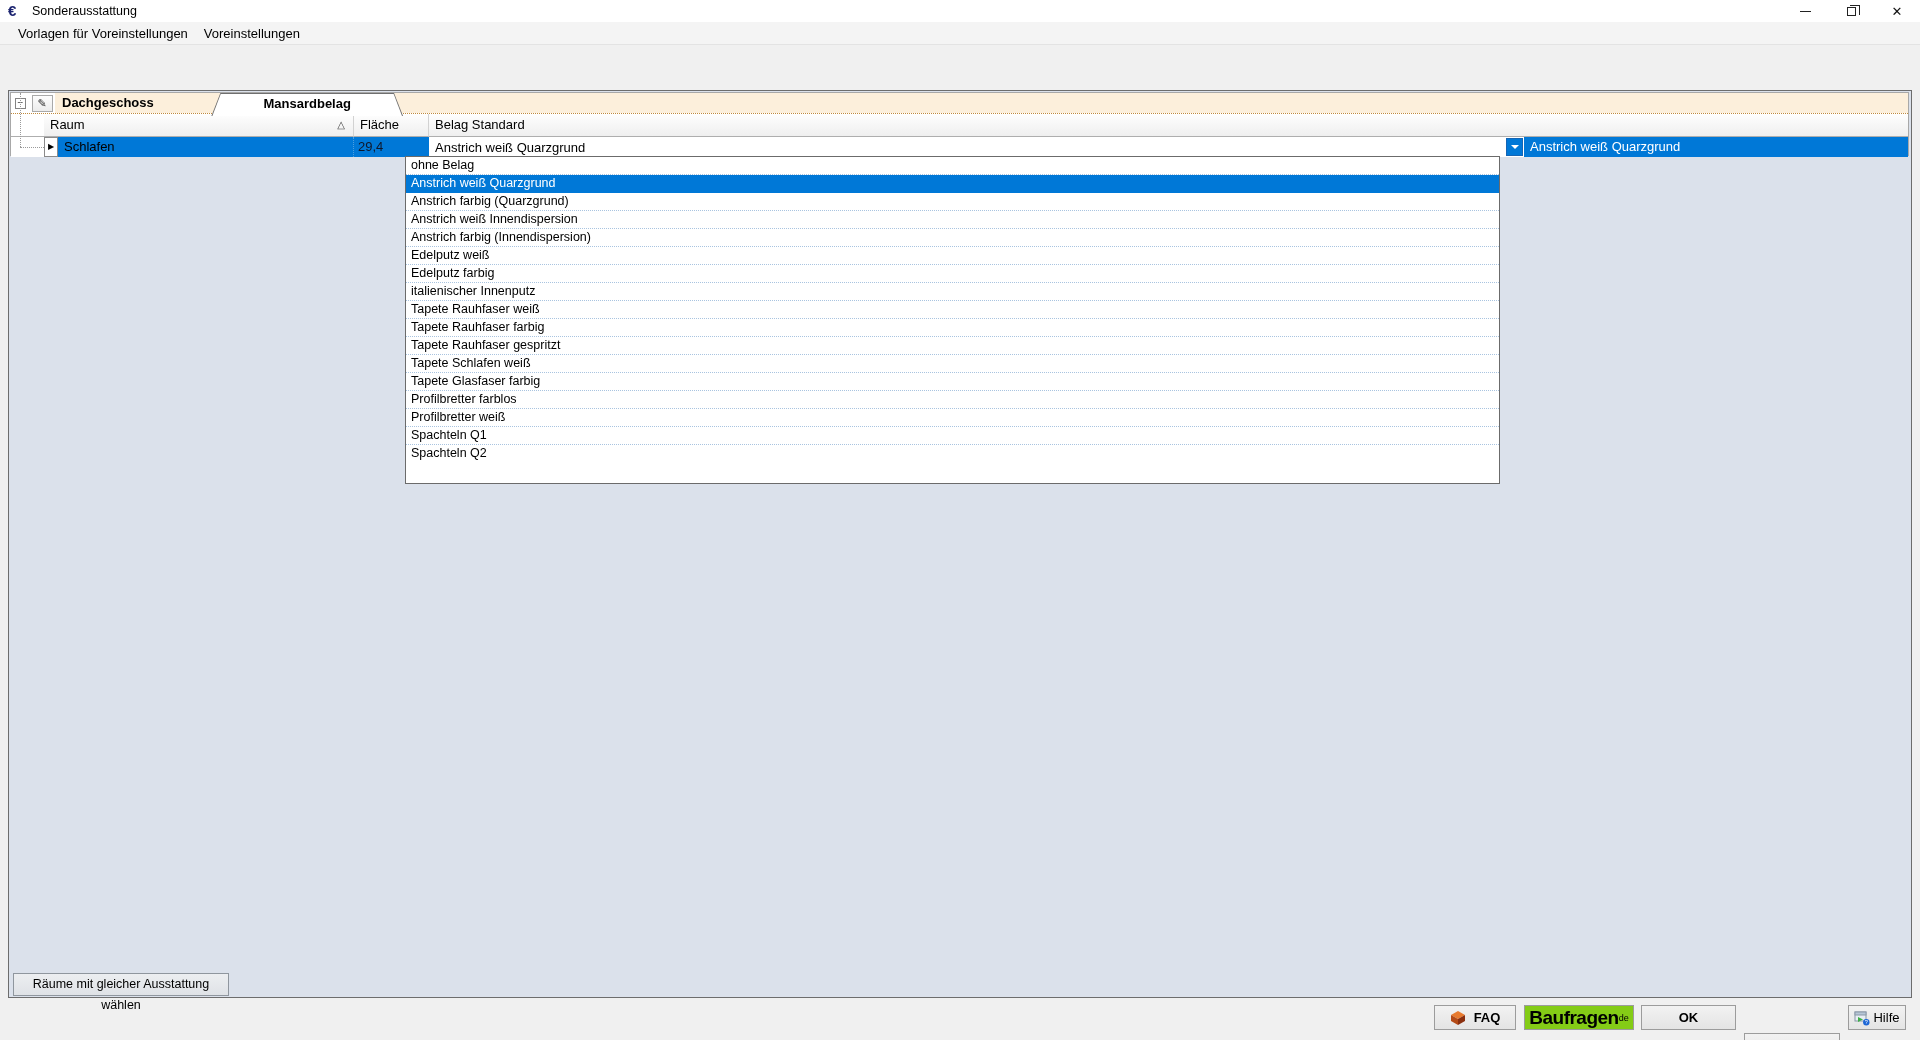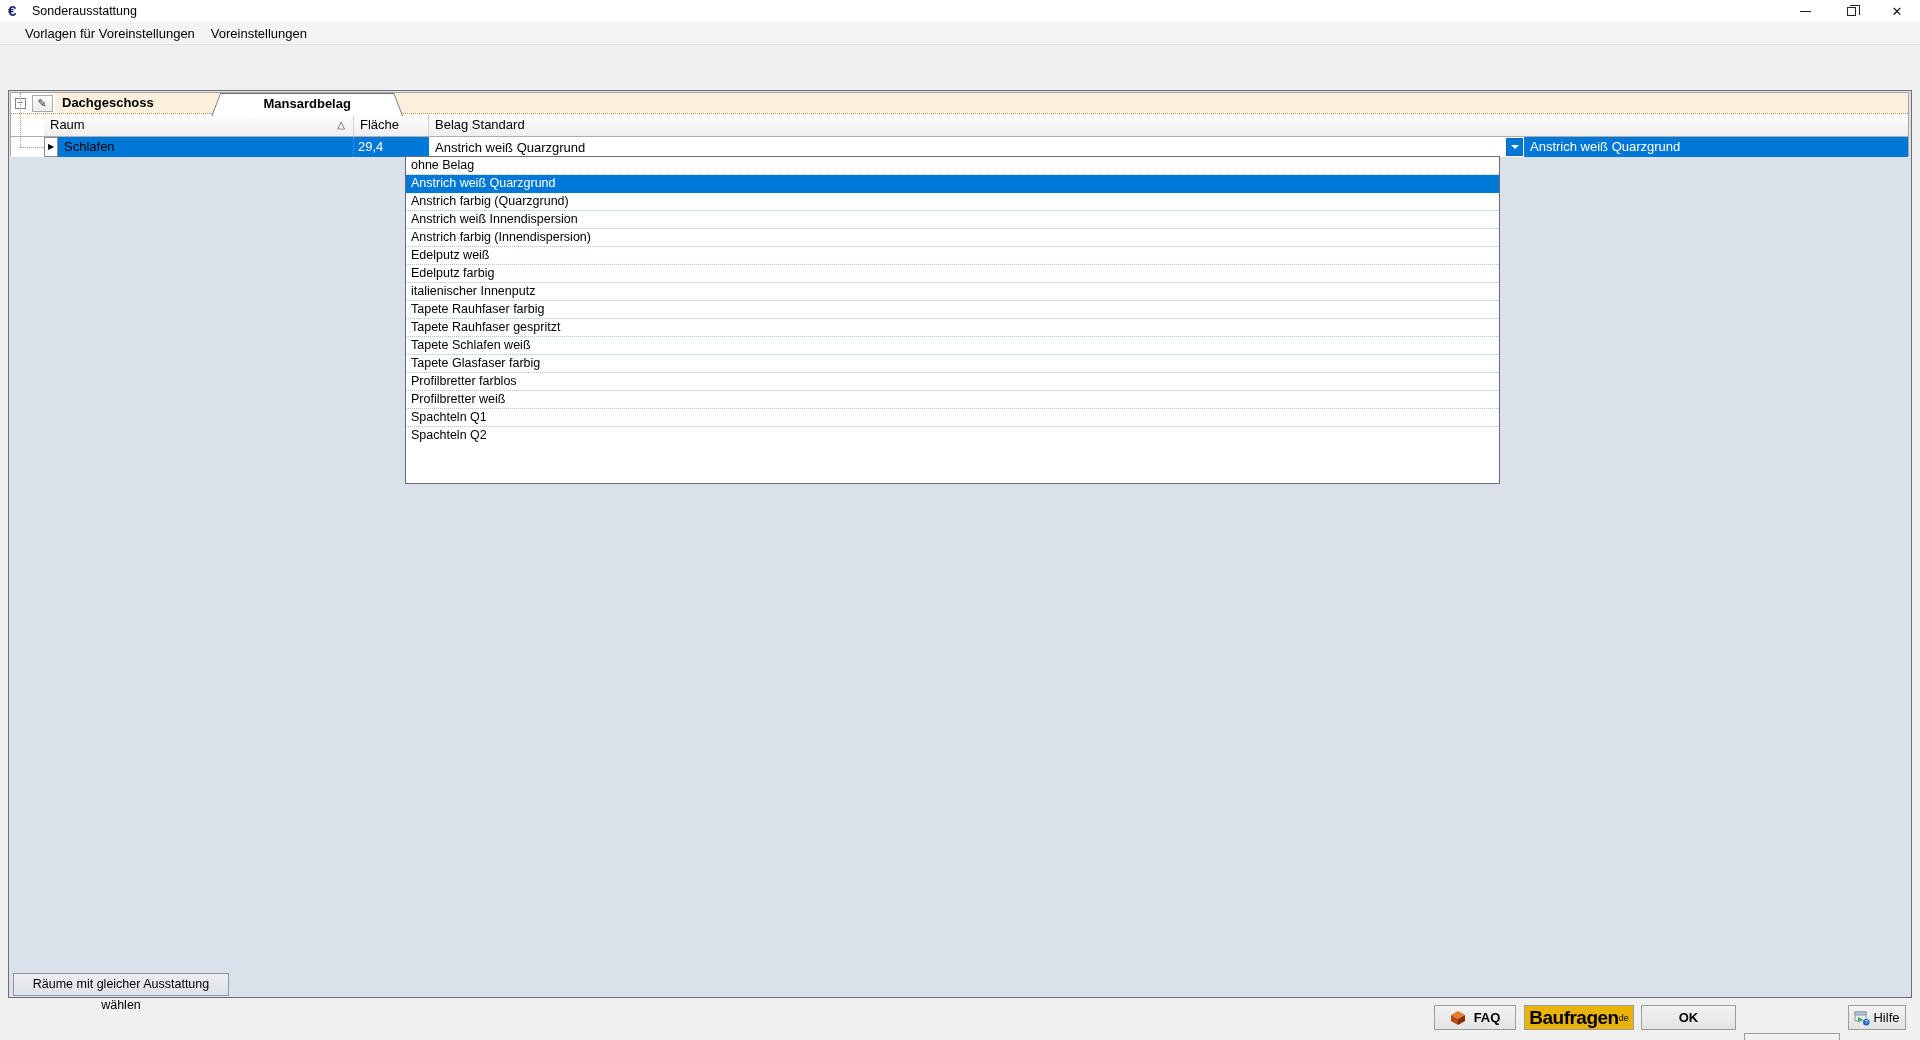--- a/index.html
+++ b/index.html
@@ -13,21 +13,21 @@
   .app-icon { width:16px; margin-left:8px; font-weight:bold; font-size:15px; color:var(--euro-icon,#1c2470); line-height:20px; }
   .title-text { margin-left:8px; font-size:12.5px; }
   .win-controls { margin-left:auto; display:flex; height:22px; }
   .win-btn { width:46px; height:22px; display:flex; align-items:center; justify-content:center; cursor:default; }
   .glyph-min { width:11px; height:1px; background:#222; display:block; }
   .glyph-restore { position:relative; width:9px; height:9px; border:1px solid #222; background:#fff; display:block; }
   .glyph-restore::before { content:""; position:absolute; top:-3px; left:2px; width:9px; height:9px; border:1px solid #222; border-left:none; border-bottom:none; }
   .glyph-close { font-size:13px; line-height:13px; color:#111; }
 
   
-  .menubar { position:absolute; top:22px; left:0; right:0; height:23px; background:#f4f4f4; border-bottom:1px solid #e3e3e3; display:flex; align-items:center; padding-left:17px; }
+  .menubar { position:absolute; top:22px; left:0; right:0; height:23px; background:#f4f4f4; border-bottom:1px solid #e3e3e3; display:flex; align-items:center; padding-left:10px; }
   .menu-item { padding:3px 8px; white-space:nowrap; }
 
   
   .tabzone { position:absolute; top:45px; left:0; right:0; height:45px; background:#f0f0f0; }
   .tabs1 { position:absolute; top:48px; left:16px; right:8px; height:23px; display:flex; }
   .tabs2 { position:absolute; top:71px; left:10px; right:5px; height:19px; display:flex; }
   .tab { position:relative; flex:1 1 auto; min-width:0; }
   .tabs1 .tab { margin:0 7px; }
   .tabs2 .tab { margin:0 6px; }
   .tab-border { position:absolute; inset:0; background:#9c9c9c; clip-path:polygon(9px 0, calc(100% - 9px) 0, 100% 100%, 0 100%); }
@@ -61,41 +61,41 @@
   .h-belag { width:1095px; }
   .h-standard { flex:1; border-right:none; }
   .sort-glyph { position:absolute; right:8px; top:0; font-size:10px; color:#444; }
 
   .data-row { display:flex; height:20px; }
   .d-gutter { width:33px; position:relative; background:#fff; }
   .tree-v { position:absolute; left:9px; top:-44px; height:54px; border-left:1px dotted #9a9a9a; }
   .tree-h { position:absolute; left:9px; top:10px; width:24px; border-top:1px dotted #9a9a9a; }
   .d-indicator { width:14px; background:#fff; border:1px solid #8a8a8a; font-size:8px; line-height:18px; text-align:center; color:#000; }
   .d-raum { width:296px; background:var(--selection-blue,#0078d7); color:#000000; line-height:19px; padding-left:6px; border-right:1px dotted #4d9fe0; }
-  .d-flaeche { width:75px; background:var(--selection-blue,#0078d7); color:#ffffff; line-height:19px; padding-left:4px; }
+  .d-flaeche { width:75px; background:var(--selection-blue,#0078d7); color:#0f172a; line-height:19px; padding-left:4px; }
   .combo-cell { width:1095px; background:#fff; display:flex; align-items:center; position:relative; }
   .combo-text { flex:1; padding-left:6px; line-height:19px; white-space:nowrap; overflow:hidden; }
   .combo-btn { width:17px; height:18px; margin-right:1px; background:var(--selection-blue,#0078d7); border:1px solid #1565b5; display:flex; align-items:center; justify-content:center; }
   .combo-arrow { width:0; height:0; border-left:4px solid transparent; border-right:4px solid transparent; border-top:4px solid #fff; }
   .d-standard { flex:1; background:var(--selection-blue,#0078d7); color:#fff; line-height:19px; padding-left:6px; }
 
   
   .dropdown { position:absolute; left:405px; top:156px; width:1095px; height:328px; background:#fff; border:1px solid #6b6b6b; z-index:10; }
   .dd-item { height:18px; line-height:17px; padding-left:5px; border-bottom:1px dotted #a9c4e0; white-space:nowrap; overflow:hidden; font-size:12.5px; }
   .dd-item:last-child { border-bottom:none; }
   .dd-item.selected { background:var(--selection-blue,#0078d7); color:#fff; border-bottom-color:transparent; }
 
   
   .select-rooms-btn { position:absolute; left:13px; top:973px; width:216px; height:23px; background:linear-gradient(#eceef1,#dfe2e6); border:1px solid #8f969e; font-size:12.5px; text-align:center; line-height:21px; z-index:4; }
 
   
   .bottombar { position:absolute; left:0; right:0; top:998px; height:42px; background:var(--window-bg,#f0f0f0); }
   .btn { position:absolute; top:7px; height:25px; background:linear-gradient(#f2f2f2,#e4e4e4); border:1px solid #9c9c9c; display:flex; align-items:center; justify-content:center; font-size:13px; }
   .btn-faq { left:1434px; width:82px; font-weight:bold; gap:8px; }
-  .btn-logo { left:1524px; width:110px; background:#eab308; }
+  .btn-logo { left:1524px; width:110px; background:#84cc16; }
   .logo-text { font-weight:bold; font-size:19px; letter-spacing:-0.5px; font-family:"Liberation Sans", sans-serif; }
   .logo-suffix { font-size:9px; vertical-align:sub; }
   .btn-ok { left:1641px; width:95px; font-weight:bold; }
   .btn-cancel { left:1744px; width:96px; font-weight:bold;margin-top:28px; }
   .btn-help { left:1848px; width:58px; gap:3px; }
   .icon16 { width:16px; height:16px; display:block; }
 </style>
 </head>
 <body>
 
@@ -305,20 +305,21 @@
 
   <div class="dropdown" id="dropdown">
       <div class="dd-item">ohne Belag</div>
       <div class="dd-item selected">Anstrich weiß Quarzgrund</div>
       <div class="dd-item">Anstrich farbig (Quarzgrund)</div>
       <div class="dd-item">Anstrich weiß Innendispersion</div>
       <div class="dd-item">Anstrich farbig (Innendispersion)</div>
       <div class="dd-item">Edelputz weiß</div>
       <div class="dd-item">Edelputz farbig</div>
       <div class="dd-item">italienischer Innenputz</div>
+      <div class="dd-item">Tapete Rauhfaser weiß</div>
       <div class="dd-item">Tapete Rauhfaser farbig</div>
       <div class="dd-item">Tapete Rauhfaser gespritzt</div>
       <div class="dd-item">Tapete Schlafen weiß</div>
       <div class="dd-item">Tapete Glasfaser farbig</div>
       <div class="dd-item">Profilbretter farblos</div>
       <div class="dd-item">Profilbretter weiß</div>
       <div class="dd-item">Spachteln Q1</div>
       <div class="dd-item">Spachteln Q2</div>
     </div>
 

